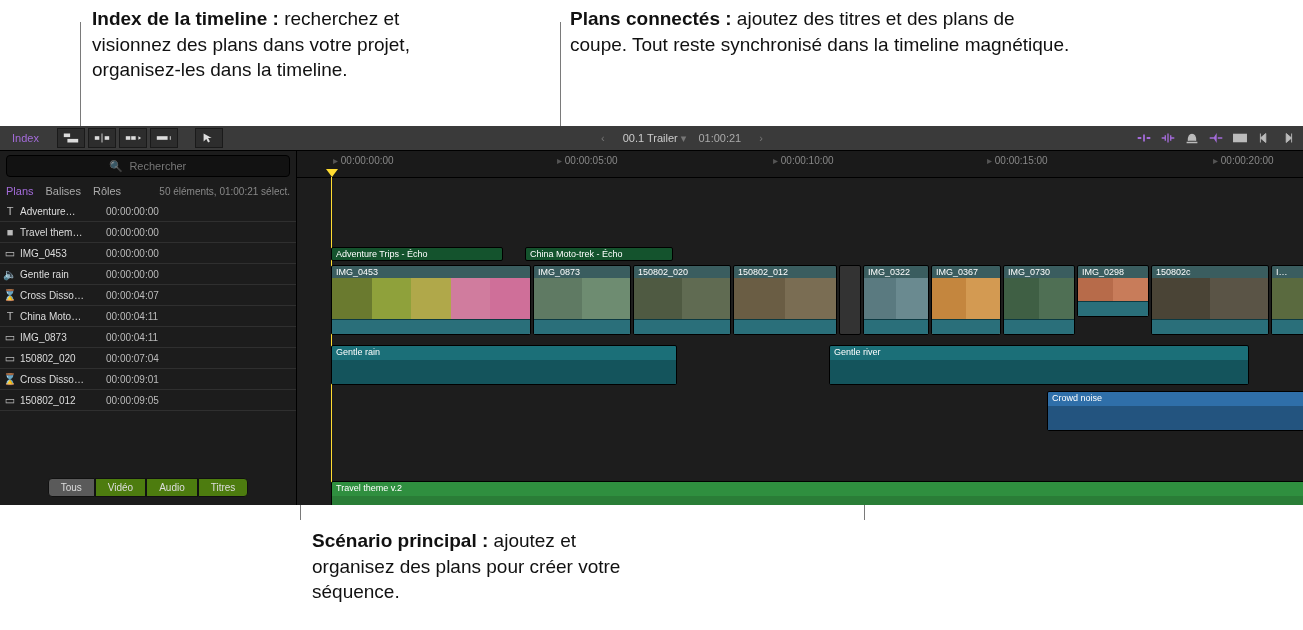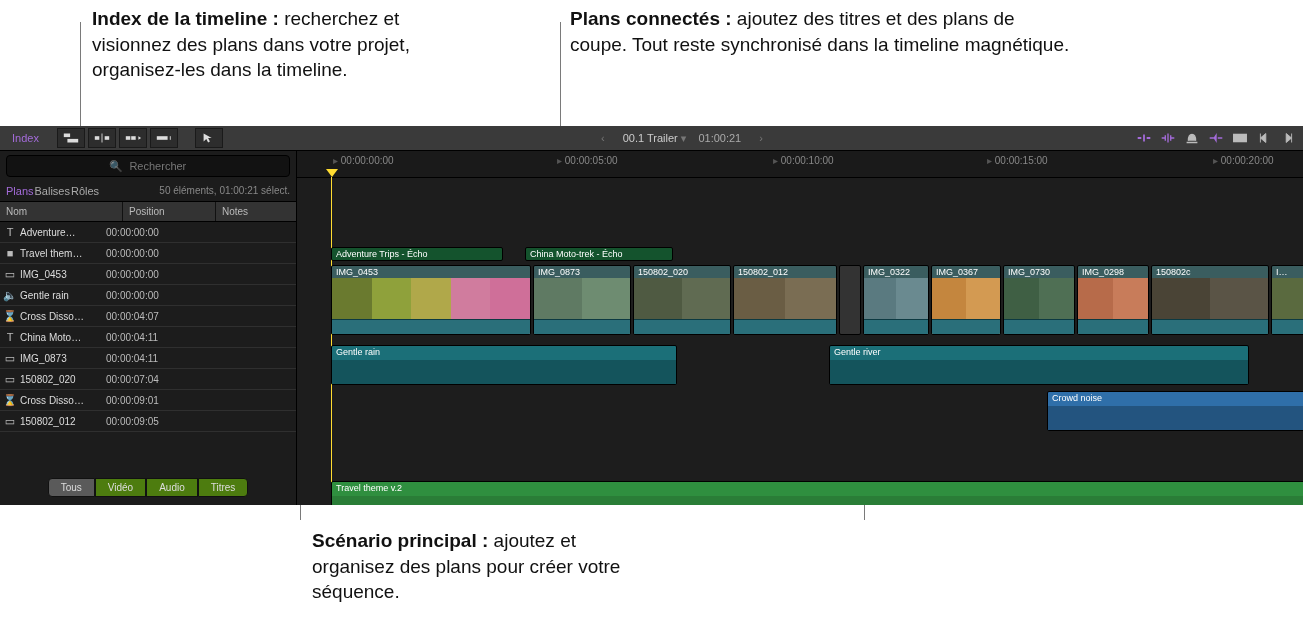--- a/index.html
+++ b/index.html
@@ -29,21 +29,21 @@
   .toolbar .ptime{color:#aaa;margin-left:6px;}
   .toolbar .right{display:flex;align-items:center;gap:6px;margin-right:6px;}
   .toolbar .ricon svg{width:18px;height:14px;display:block;}
   .purple svg *{fill:#a36bd9;stroke:#a36bd9;}
   .gray svg *{fill:#bbb;stroke:#bbb;}
 
   .body{display:flex;height:354px;}
   .sidebar{width:296px;background:#1c1c1c;border-right:1px solid #000;display:flex;flex-direction:column;}
   .search{background:#121212;border:1px solid #000;border-radius:4px;margin:4px 6px;height:20px;display:flex;align-items:center;justify-content:center;color:#777;}
   .search .mag{margin-right:6px;opacity:.6;}
-  .tabs{display:flex;align-items:flex-start;padding:4px 6px;gap:1px;font-size:11px;}
+  .tabs{display:flex;align-items:center;padding:4px 6px;gap:12px;font-size:11px;}
   .tabs .act{color:#a36bd9;}
   .tabs .dim{color:#aaa;}
   .tabs .info{color:#888;font-size:10px;margin-left:auto;}
   .thead{display:flex;background:#333;border-top:1px solid #000;border-bottom:1px solid #000;}
   .thead div{padding:4px 6px;color:#bbb;font-size:10px;}
   .col-nom{width:110px;border-right:1px solid #111;}
   .col-pos{width:80px;border-right:1px solid #111;}
   .col-not{flex:1;}
   .rows{flex:1;overflow:hidden;}
   .row{display:flex;align-items:center;height:20px;border-bottom:1px solid #2f2f2f;}
@@ -187,25 +187,20 @@
         <div class="search">
             <span class="mag">🔍</span>
             <span>Rechercher</span>
           </div>
         <div class="tabs">
           <span class="act">Plans</span>
           <span class="dim">Balises</span>
           <span class="dim">Rôles</span>
           <span class="info">50 éléments, 01:00:21 sélect.</span>
         </div>
-        <div class="thead">
-          <div class="col-nom">Nom</div>
-          <div class="col-pos">Position</div>
-          <div class="col-not">Notes</div>
-        </div>
         <div class="rows" id="rows">
             <div class="row">
               <span class="ic">T</span>
               <span class="nm">Adventure…</span>
               <span class="ps">00:00:00:00</span>
             </div>
             <div class="row">
               <span class="ic">■</span>
               <span class="nm">Travel them…</span>
               <span class="ps">00:00:00:00</span>
@@ -331,21 +326,21 @@
               <div class="wave"></div>
             </div>
             <div class="clip vid" style="left: 682px; width: 72px; height: 70px;">
               <div class="lbl">IMG_0730</div>
               <div class="thumb">
                 <div style="background: rgb(63, 95, 68);"></div>
                 <div style="background: rgb(79, 111, 84);"></div>
               </div>
               <div class="wave"></div>
             </div>
-            <div class="clip vid" style="left: 756px; width: 72px; height: 70px;">
+            <div class="clip vid" style="left: 756px; width: 72px; height: 52px;">
               <div class="lbl">IMG_0298</div>
               <div class="thumb">
                 <div style="background: rgb(183, 107, 74);"></div>
                 <div style="background: rgb(200, 124, 90);"></div>
               </div>
               <div class="wave"></div>
             </div>
             <div class="clip vid" style="left: 830px; width: 118px; height: 70px;">
               <div class="lbl">150802c</div>
               <div class="thumb">

